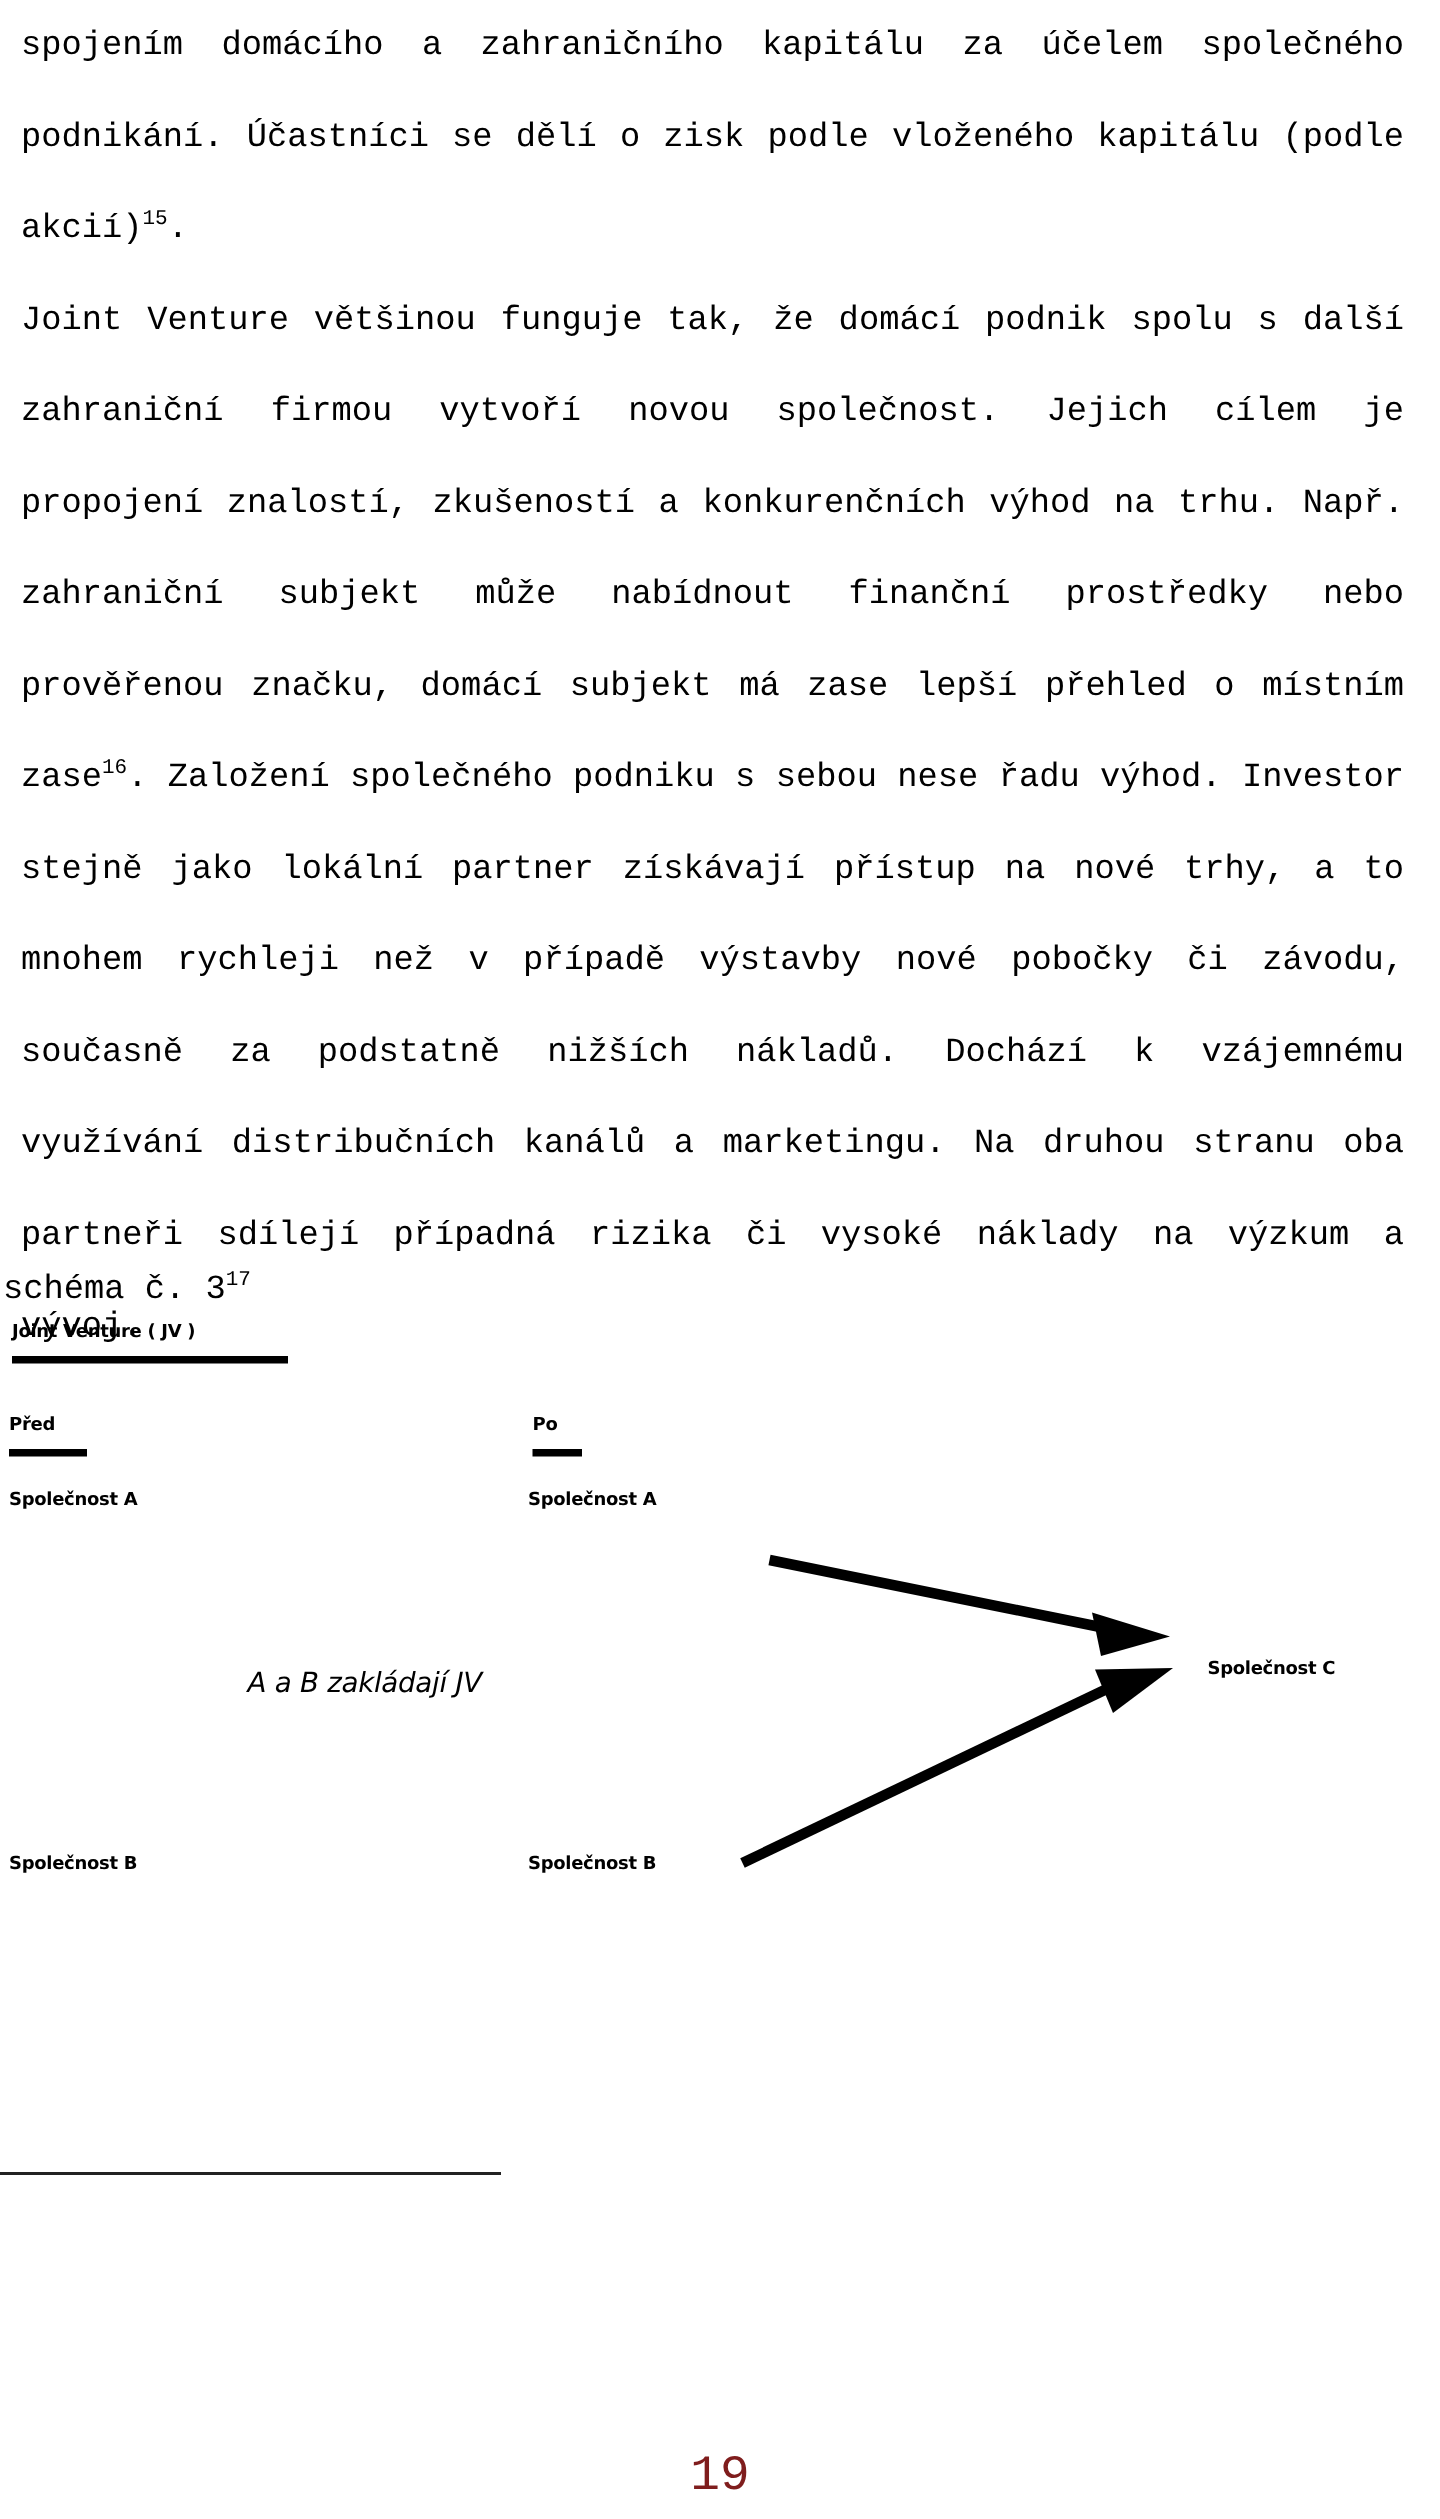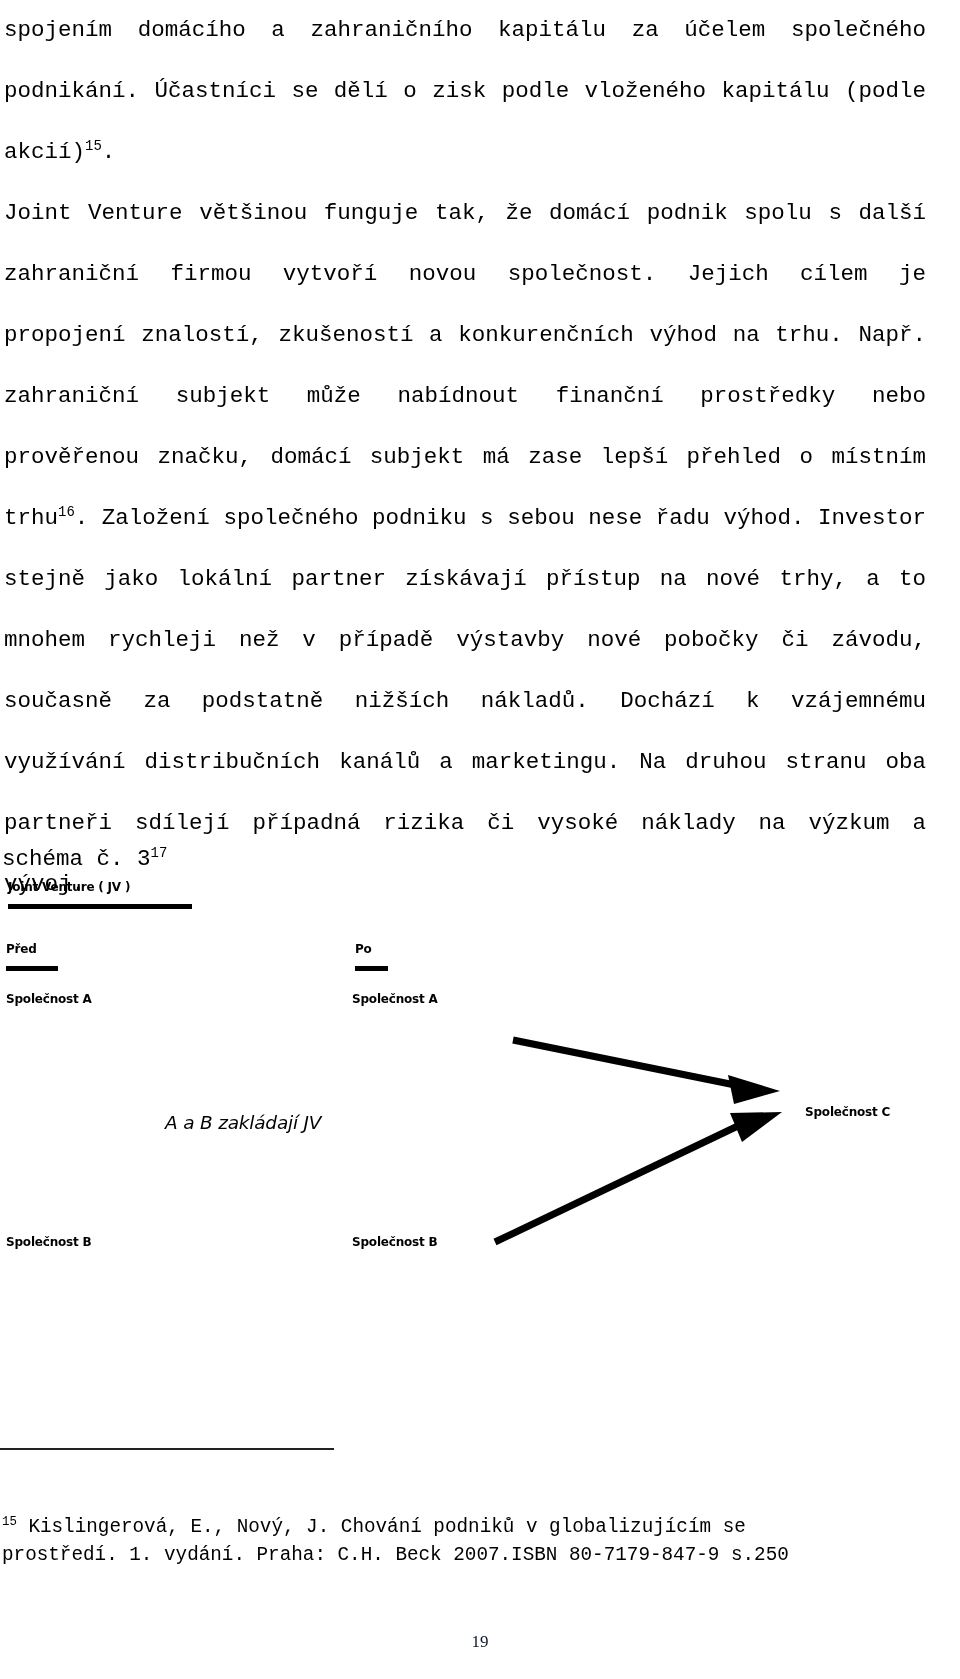--- a/index.html
+++ b/index.html
@@ -13,21 +13,21 @@
     height: 1679px;
     background: #ffffff;
     overflow: hidden;
     font-family: "Liberation Mono", "DejaVu Sans Mono", monospace;
     color: #000000;
   }
 
   
   .body-text {
     position: absolute;
-    left: 4px;
+    left: 14px;
     top: 0px;
     width: 922px;
     font-family: "Liberation Mono", "DejaVu Sans Mono", monospace;
     font-size: 22.5px;
     line-height: 61px;
     text-align: justify;
     text-justify: inter-word;
     color: #000;
     letter-spacing: 0px;
   }
@@ -119,42 +119,42 @@
     line-height: 0;
   }
 
   
   .page-number {
     position: absolute;
     left: 0;
     top: 1632px;
     width: 960px;
     text-align: center;
-    font-family: Liberation Serif, serif;
-    font-size: 17px;
-    color: #0f172a;
+    font-family: Liberation Mono, monospace;
+    font-size: 33px;
+    color: #7f1d1d;
   }
 </style>
 </head>
 <body>
 
 <div class="page">
 
   <div class="body-text">
     <p><span>spojením domácího a zahraničního kapitálu za účelem</span>
     <span>společného podnikání. Účastníci se dělí o zisk podle</span>
     <span>vloženého kapitálu (podle akcií)</span><sup class="fn">15</sup><span>.</span></p>
 
     <p><span>Joint Venture většinou funguje tak, že domácí podnik</span>
     <span>spolu s další zahraniční firmou vytvoří novou společnost.</span>
     <span>Jejich cílem je propojení znalostí, zkušeností a</span>
     <span>konkurenčních výhod na trhu. Např. zahraniční subjekt</span>
     <span>může nabídnout finanční prostředky nebo prověřenou</span>
     <span>značku, domácí subjekt má zase lepší přehled o místním</span>
-    <span>trhu</span><sup class="fn">16</sup><span>. Založení společného podniku s sebou nese řadu</span>
+    <span>zase</span><sup class="fn">16</sup><span>. Založení společného podniku s sebou nese řadu</span>
     <span>výhod. Investor stejně jako lokální partner získávají</span>
     <span>přístup na nové trhy, a to mnohem rychleji než v případě</span>
     <span>výstavby nové pobočky či závodu, současně za podstatně</span>
     <span>nižších nákladů. Dochází k vzájemnému využívání</span>
     <span>distribučních kanálů a marketingu. Na druhou stranu oba</span>
     <span>partneři sdílejí případná rizika či vysoké náklady na</span>
     <span>výzkum a vývoj.</span></p>
   </div>
 
   <div class="caption"><span>schéma č. 3</span><sup class="fn">17</sup></div>
@@ -190,20 +190,18 @@
       <g>
         <line x1="495" y1="362" x2="742" y2="244" stroke="#000000" stroke-width="7" stroke-linecap="butt"></line>
         <polygon points="782,232 730,233 742,262" fill="#000000"></polygon>
       </g>
     </svg>
   </div>
 
   <div class="fn-rule"></div>
 
   <div class="footnotes">
-    <div class="fnote"><sup class="fnum">15</sup><span> Kislingerová, E., Nový, J. Chování podniků v globalizujícím se
-prostředí. 1. vydání. Praha: C.H. Beck 2007.ISBN 80-7179-847-9 s.250</span></div>
     
   </div>
 
   <div class="page-number">19</div>
 
 </div>
 
 </body></html>

